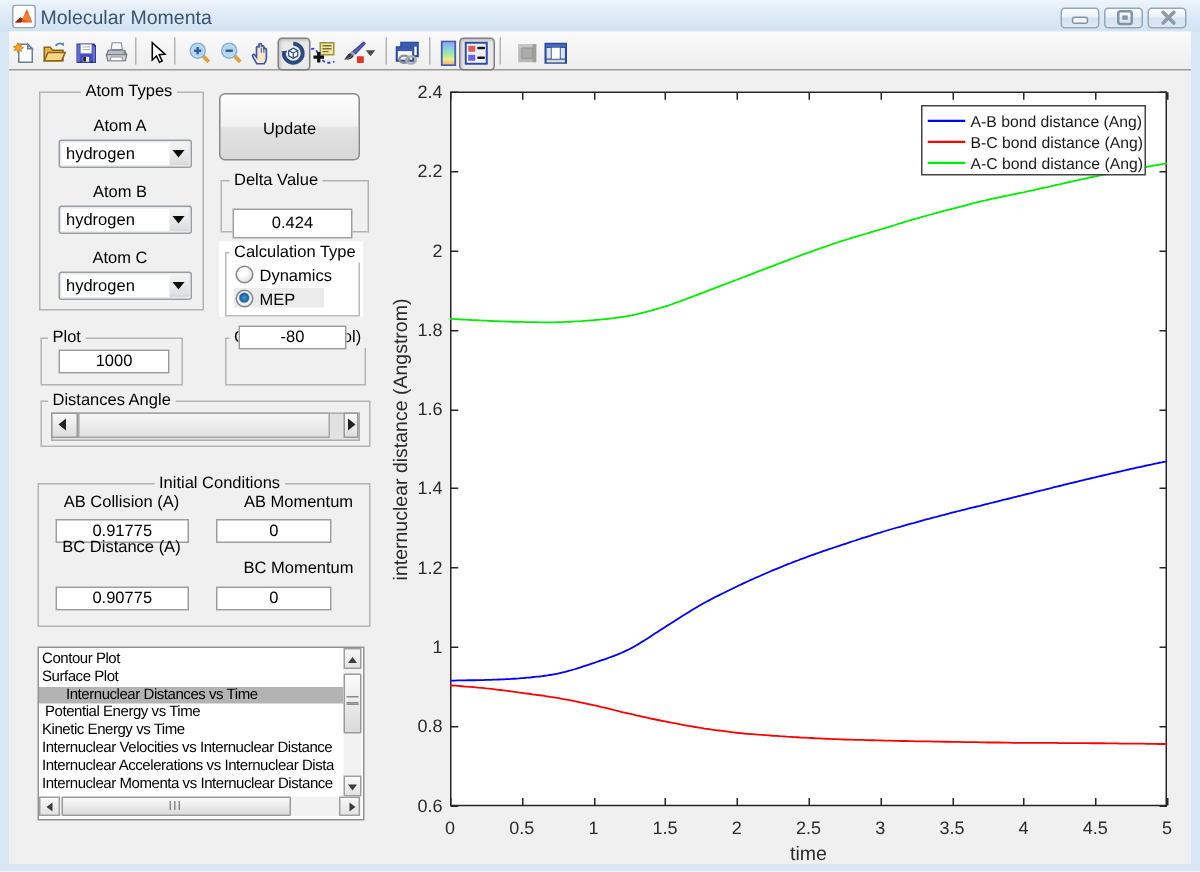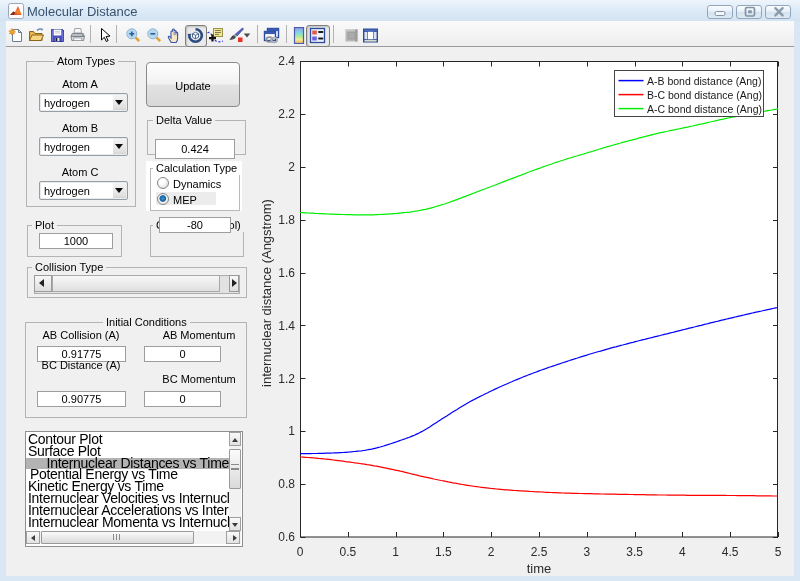--- a/index.html
+++ b/index.html
@@ -39,21 +39,21 @@
 </head>
 <body>
 <div id="win">
   <div id="titlebar"></div>
   <svg style="left:8px;top:3px;" width="16" height="16" viewBox="0 0 16 16">
       <rect x="0.5" y="0.5" width="15" height="15" rx="2" fill="#fdfdfd" stroke="#9aa7b8"></rect>
       <path d="M2,12 L5.5,8.5 L7,9.5 L10,3 L13.5,12 Z" fill="#e8542c"></path>
       <path d="M2,12 L5.5,8.5 L7,9.5 L6,12 Z" fill="#7a2f18"></path>
       <path d="M10,3 L11,5.5 L8.6,6.8 L7,9.5 L10,11 L13.5,12 Z" fill="#f2802e"></path>
     </svg>
-  <div id="titletext">Molecular Distance</div>
+  <div id="titletext">Molecular Momenta</div>
   <div class="winbtn" style="left:707px;"></div>
   <svg style="left:706px;top:5px;" width="28" height="14" viewBox="0 0 28 14">
       <rect x="9" y="6.5" width="10" height="4" rx="1.5" fill="#f2f6fa" stroke="#8493a4"></rect>
     </svg>
   <div class="winbtn" style="left:736px;"></div>
   <svg style="left:736px;top:5px;" width="28" height="14" viewBox="0 0 28 14">
       <rect x="9.5" y="2.5" width="9" height="8.5" rx="1.5" fill="none" stroke="#8493a4" stroke-width="1.7"></rect>
       <rect x="12.2" y="5.3" width="3.6" height="2.9" fill="#8493a4"></rect>
     </svg>
   <div class="winbtn" style="left:765px;"></div>
@@ -225,21 +225,21 @@
       <span class="grplab" style="left:4px;">Plot</span>
       </div>
     <div class="edit" style="left:33px;top:212px;width:72px;height:14px;line-height:14px;">1000</div>
 
     <div class="grp" style="left:144px;top:204px;width:92px;height:30px;">
       <span class="grplab" style="left:2px;">Cutoff (Kcal/ mol)</span>
       </div>
     <div class="edit" style="left:153px;top:196px;width:70px;height:14px;line-height:14px;">-80</div>
 
     <div class="grp" style="left:21px;top:246px;width:218px;height:29px;">
-      <span class="grplab" style="left:4px;">Collision Type</span>
+      <span class="grplab" style="left:4px;">Distances Angle</span>
       </div>
     <div style="position:absolute;left:28px;top:254px;width:204px;height:17px;background:#e2e2e2;border:1px solid #adadad;"></div>
     <div style="position:absolute;left:28px;top:254px;width:18px;height:17px;border:1px solid #9a9a9a;background:linear-gradient(180deg,#f8f8f8,#dedede);box-sizing:border-box;"></div>
     <div style="position:absolute;left:33px;top:258px;width:0;height:0;border-top:4px solid transparent;border-bottom:4px solid transparent;border-right:5px solid #222;"></div>
     <div style="position:absolute;left:46px;top:254px;width:168px;height:17px;border:1px solid #a8a8a8;background:linear-gradient(180deg,#f7f7f7,#e0e0e0);box-sizing:border-box;"></div>
     <div style="position:absolute;left:223px;top:254px;width:10px;height:17px;border:1px solid #9a9a9a;background:linear-gradient(180deg,#f8f8f8,#dedede);box-sizing:border-box;"></div>
     <div style="position:absolute;left:226px;top:258px;width:0;height:0;border-top:4px solid transparent;border-bottom:4px solid transparent;border-left:5px solid #222;"></div>
 
     <div class="grp" style="left:19px;top:301px;width:220px;height:94px;">
       <span class="grplab" style="left:77px;">Initial Conditions</span>
@@ -247,24 +247,24 @@
     <div class="lab" style="left:25px;top:308px;width:100px;">AB Collision (A)</div>
     <div class="lab" style="left:143px;top:308px;width:100px;">AB Momentum</div>
     <div class="edit" style="left:31px;top:325px;width:87px;height:14px;line-height:14px;">0.91775</div>
     <div class="edit" style="left:138px;top:325px;width:75px;height:14px;line-height:14px;">0</div>
     <div class="lab" style="left:25px;top:338px;width:100px;">BC Distance (A)</div>
     <div class="lab" style="left:143px;top:352px;width:100px;">BC Momentum</div>
     <div class="edit" style="left:31px;top:370px;width:87px;height:14px;line-height:14px;">0.90775</div>
     <div class="edit" style="left:138px;top:370px;width:75px;height:14px;line-height:14px;">0</div>
 
     <div style="position:absolute;left:19px;top:410px;width:216px;height:114px;border:1px solid #8f8f8f;background:#fff;"></div>
-    <div id="lbitems" style="position:absolute;left:20px;top:413px;width:203px;font-size:14px;letter-spacing:-0.3px;line-height:11.8px;color:#000;white-space:nowrap;overflow:hidden;">
+    <div id="lbitems" style="position:absolute;left:20px;top:413px;width:203px;font-size:10px;letter-spacing:-0.3px;line-height:11.8px;color:#000;white-space:nowrap;overflow:hidden;">
       <div style="padding-left:2px;">Contour Plot</div>
       <div style="padding-left:2px;">Surface Plot</div>
-      <div style="padding-left:2px;background:#b3b3b3;text-align:right;">Internuclear Distances vs Time</div>
+      <div style="padding-left:18px;background:#b3b3b3;">Internuclear Distances vs Time</div>
       <div style="padding-left:4px;">Potential Energy vs Time</div>
       <div style="padding-left:2px;">Kinetic Energy vs Time</div>
       <div style="padding-left:2px;">Internuclear Velocities vs Internuclear Distance</div>
       <div style="padding-left:2px;">Internuclear Accelerations vs Internuclear Dista</div>
       <div style="padding-left:2px;">Internuclear Momenta vs Internuclear Distance</div>
     </div>
 
     <div style="position:absolute;left:223px;top:411px;width:12px;height:99px;background:#f2f2f2;"></div>
     <div class="sbtn" style="left:223px;top:411px;width:12px;height:14px;"></div>
     <div class="arr" style="left:226px;top:417px;border-left:3.5px solid transparent;border-right:3.5px solid transparent;border-bottom:4px solid #3c3c3c;"></div>

